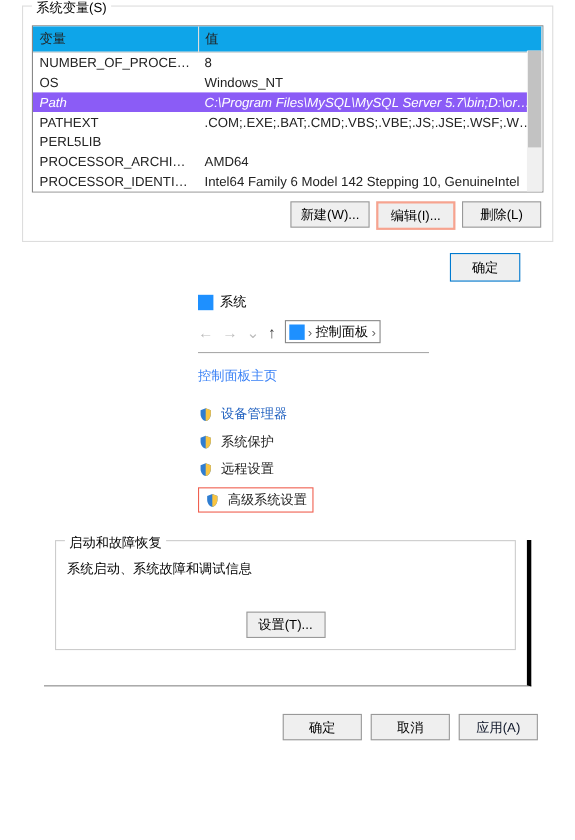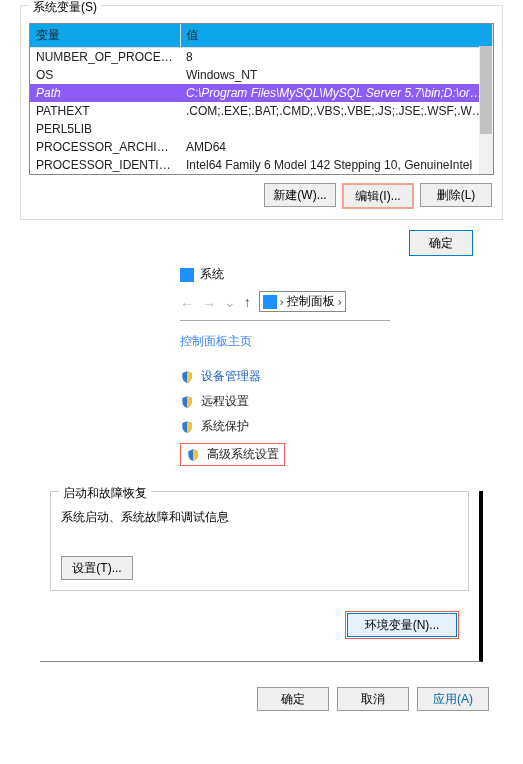--- a/index.html
+++ b/index.html
@@ -47,27 +47,27 @@
 .link-text { color: #1e5fbf; }
 .link-text.dark { color: #222; }
 .hl-box { border: 1.5px solid #f06050; padding: 2px 5px; display: inline-flex; align-items: center; gap: 7px; }
 
 
 .sys-props { margin: 25px 40px 0 40px; border-right: 4px solid #000000; border-bottom: 1px solid #888; padding-bottom: 22px; }
 .fieldset { border: 1px solid #ccc; margin: 0 10px 10px 10px; padding: 0; }
 .fieldset-label { position: relative; top: -7px; left: 8px; background: #fff; padding: 0 4px; display: inline-block; }
 .fieldset-body { padding: 0 10px 10px 10px; }
 .fieldset-body p { margin-bottom: 30px; }
-.settings-btn-row { display: flex; justify-content: flex-start; }
+.settings-btn-row { display: flex; justify-content: center; }
 .env-row { display: flex; justify-content: flex-end; margin: 20px 20px 0 0; }
 .env-btn { border: 1.5px solid #f06050; padding: 1px; }
 .env-btn-inner { border: 1.5px solid #007ad0; background: #e5f1fb; min-width: 110px; height: 24px; display: flex; align-items: center; justify-content: center; }
 
 .final-btns { display: flex; justify-content: flex-end; gap: 8px; margin: 25px 34px 8px 0; }
-.btn.disabled { color: #0369a1; text-align: right; }
+.btn.disabled { color: #0f172a; text-align: right; }
 </style>
 </head>
 <body>
 
 <div class="sys-vars-panel">
   <span class="group-label">系统变量(S)</span>
   <div class="table-wrap">
     <table>
       <thead>
         <tr>
@@ -144,52 +144,47 @@
           <path fill="#2f7dd1" d="M12 2 L4 5 V11 C4 16 7 21 12 22 C17 21 20 16 20 11 V5 Z"></path>
           <path fill="#f9c440" d="M12 2 L20 5 V11 C20 16 17 21 12 22 Z"></path>
         </svg></span>
     <span class="link-text">设备管理器</span>
   </div>
   <div class="shield-link">
     <span class="shield"><svg viewBox="0 0 24 24">
           <path fill="#2f7dd1" d="M12 2 L4 5 V11 C4 16 7 21 12 22 C17 21 20 16 20 11 V5 Z"></path>
           <path fill="#f9c440" d="M12 2 L20 5 V11 C20 16 17 21 12 22 Z"></path>
         </svg></span>
-    <span class="link-text dark">远程设置</span>
+    <span class="link-text dark">系统保护</span>
   </div>
   <div class="shield-link">
     <span class="shield"><svg viewBox="0 0 24 24">
           <path fill="#2f7dd1" d="M12 2 L4 5 V11 C4 16 7 21 12 22 C17 21 20 16 20 11 V5 Z"></path>
           <path fill="#f9c440" d="M12 2 L20 5 V11 C20 16 17 21 12 22 Z"></path>
         </svg></span>
-    <span class="link-text dark">系统保护</span>
+    <span class="link-text dark">远程设置</span>
   </div>
   <div class="hl-box">
     <span class="shield"><svg viewBox="0 0 24 24">
           <path fill="#2f7dd1" d="M12 2 L4 5 V11 C4 16 7 21 12 22 C17 21 20 16 20 11 V5 Z"></path>
           <path fill="#f9c440" d="M12 2 L20 5 V11 C20 16 17 21 12 22 Z"></path>
         </svg></span>
     <span class="link-text dark">高级系统设置</span>
   </div>
 </div>
 
 <div class="sys-props">
   <div class="fieldset">
     <span class="fieldset-label">启动和故障恢复</span>
     <div class="fieldset-body">
       <p>系统启动、系统故障和调试信息</p>
       <div class="settings-btn-row">
         <div class="btn">设置(T)...</div>
       </div>
     </div>
   </div>
-  <div class="env-row">
-    <div class="env-btn">
-      <div class="env-btn-inner">环境变量(N)...</div>
-    </div>
-  </div>
 </div>
 
 <div class="final-btns">
   <div class="btn">确定</div>
   <div class="btn">取消</div>
   <div class="btn disabled">应用(A)</div>
 </div>
 
 </body></html>

